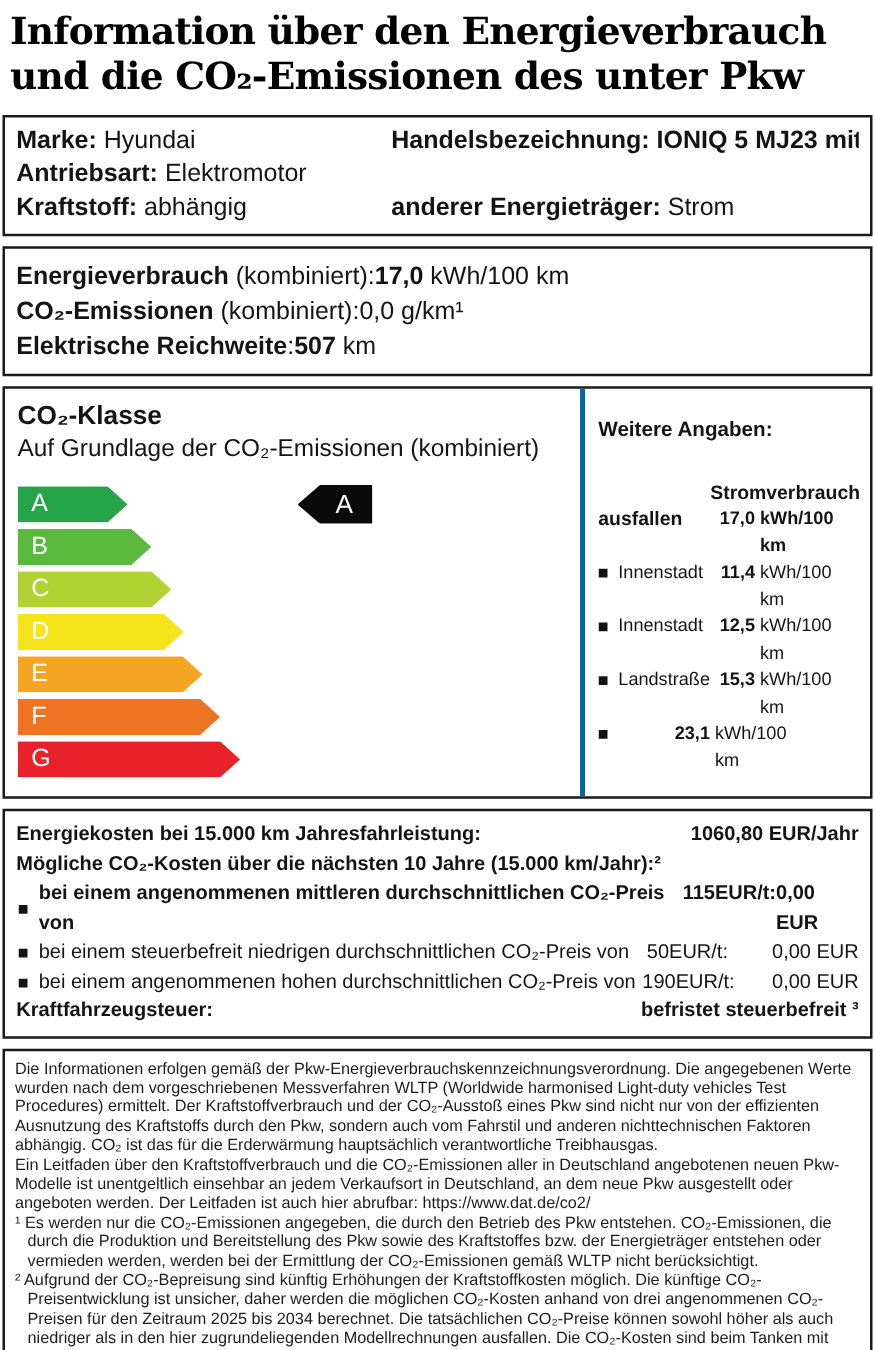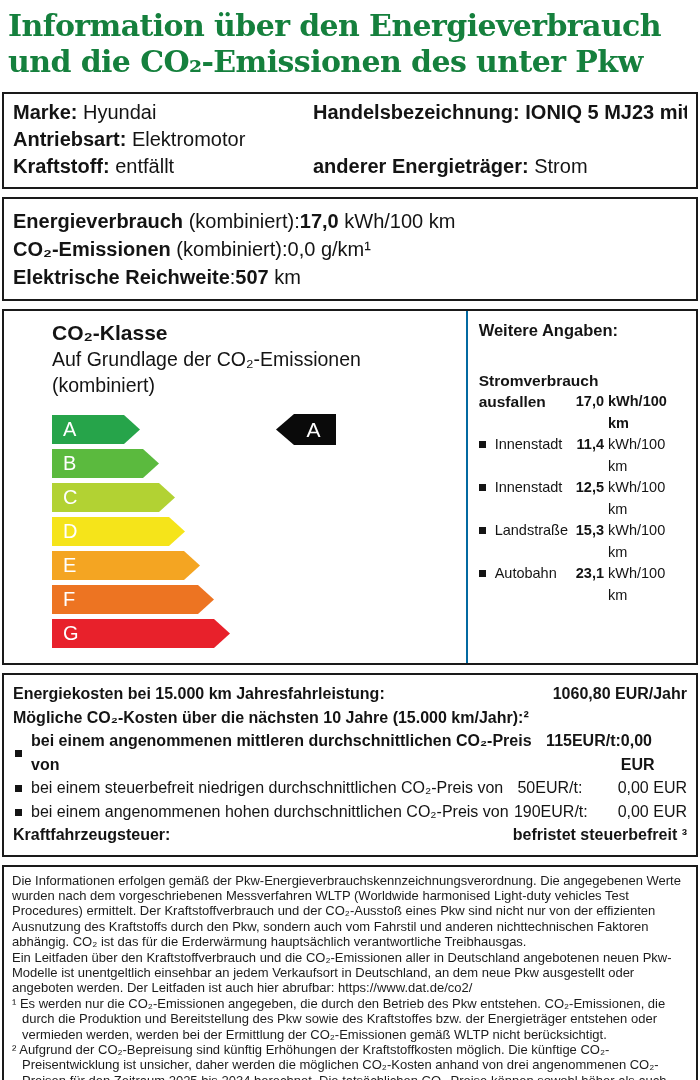--- a/index.html
+++ b/index.html
@@ -8,58 +8,58 @@
     width:700px; height:1080px;
     font-family:"Liberation Sans", sans-serif;
     color:#141414; overflow:hidden;
   }
   .page { width:700px; height:1080px; padding:6px 2px 0 2px; position:relative; }
 
   
   .title {
     font-family:"DejaVu Serif","Liberation Serif",serif;
     font-weight:bold; font-size:30px; line-height:36px;
-    letter-spacing:-0.6px; margin:2px 0 12px 6px; color:#15803d;
+    letter-spacing:-0.6px; margin:2px 0 12px 6px; color:#000000;
   }
 
   .box { border:2px solid #1a1a1a; background:#fff; margin-bottom:8px; }
 
   
   .vehicle { padding:5px 9px 7px 9px; font-size:20px; line-height:27px;
              display:grid; grid-template-columns:300px 1fr; }
   .vehicle .cell { white-space:nowrap; overflow:hidden; }
   .lbl { font-weight:bold; }
 
   
   .consumption { padding:8px 9px; font-size:20px; line-height:28px; }
   .consumption .row { display:flex; }
   .strong { font-weight:bold; }
 
   
   .co2box { display:flex; min-height:318px; }
-  .co2-left { width:462px; padding:9px 10px 10px 10px;margin-left:38px; }
-  .co2-right { flex:1; border-left:2px solid #0369a1; padding:10px 8px 10px 11px; }
+  .co2-left { width:462px; padding:9px 10px 10px 10px; }
+  .co2-right { flex:1; border-left:4px solid #0369a1; padding:24px 8px 10px 11px; }
   .co2-heading { font-weight:bold; font-size:21px; line-height:26px; }
   .co2-sub { font-size:19.5px; line-height:26px; margin-bottom:17px; }
   .arrows { position:relative; }
   .arrow {
     height:29px; margin-bottom:5px; color:#fff; font-size:20px;
     display:flex; align-items:center; padding-left:11px;
     clip-path: polygon(0 0, calc(100% - 16px) 0, 100% 50%, calc(100% - 16px) 100%, 0 100%);
   }
   .rating-arrow {
     position:absolute; top:-1px; left:224px; width:60px; height:31px;
     color:#fff; font-size:21px; display:flex; align-items:center; justify-content:center;
     padding-left:15px;
     clip-path: polygon(0 50%, 18px 0, 100% 0, 100% 100%, 18px 100%);
   }
 
   
   .wa-heading { font-weight:bold; font-size:16.5px; margin-bottom:30px; }
-  .wa-strom { font-weight:bold; font-size:15.5px; line-height:21px; }
+  .wa-strom { font-weight:bold; font-size:15.5px; line-height:21px;text-align:right; }
   .wa-grid { display:grid; grid-template-columns:16px 1fr 36px 84px;
              font-size:14.5px; line-height:21.5px; }
   .wa-grid .span2 { grid-column:1 / 3; font-weight:bold; font-size:15.5px; }
   .wa-grid .val { text-align:right; font-weight:bold; }
   .wa-grid .unit { padding-left:4px; }
   .wa-grid .unit.b { font-weight:bold; }
   .sq { width:7px; height:7px; background:#141414; margin-top:7px; }
 
   
   .costs { padding:7px 9px 8px 9px; font-size:16px; line-height:23.5px; }
@@ -83,21 +83,21 @@
   <div class="title">
     <div>Information über den Energieverbrauch</div>
     <div>und die CO₂-Emissionen des unter Pkw</div>
   </div>
 
   <div class="box vehicle">
     <div class="cell"><span class="lbl">Marke:</span> <span>Hyundai</span></div>
     <div class="cell"><span class="lbl">Handelsbezeichnung:</span> <span class="lbl">IONIQ 5 MJ23 mit I</span></div>
     <div class="cell"><span class="lbl">Antriebsart:</span> <span>Elektromotor</span></div>
     <div class="cell"></div>
-    <div class="cell"><span class="lbl">Kraftstoff:</span> <span>entfällt</span></div>
+    <div class="cell"><span class="lbl">Kraftstoff:</span> <span>abhängig</span></div>
     <div class="cell"><span class="lbl">anderer Energieträger:</span> <span>Strom</span></div>
   </div>
 
   <div class="box consumption">
     <div class="row">
       <span><span class="lbl">Energieverbrauch</span><span> (kombiniert):</span></span>
       <span><span class="strong">17,0</span><span> kWh/100 km</span></span>
     </div>
     <div class="row">
       <span><span class="lbl">CO₂-Emissionen</span><span> (kombiniert):</span></span>
@@ -141,21 +141,20 @@
         <span>Innenstadt</span>
         <span class="val">12,5</span>
         <span class="unit">kWh/100 km</span>
 
         <span class="sq"></span>
         <span>Landstraße</span>
         <span class="val">15,3</span>
         <span class="unit">kWh/100 km</span>
 
         <span class="sq"></span>
-        <span>Autobahn</span>
         <span class="val">23,1</span>
         <span class="unit">kWh/100 km</span>
       </div>
     </div>
   </div>
 
   <div class="box costs">
     <div class="row">
       <span class="lbl">Energiekosten bei 15.000 km Jahresfahrleistung:</span>
       <span class="grow"></span>

